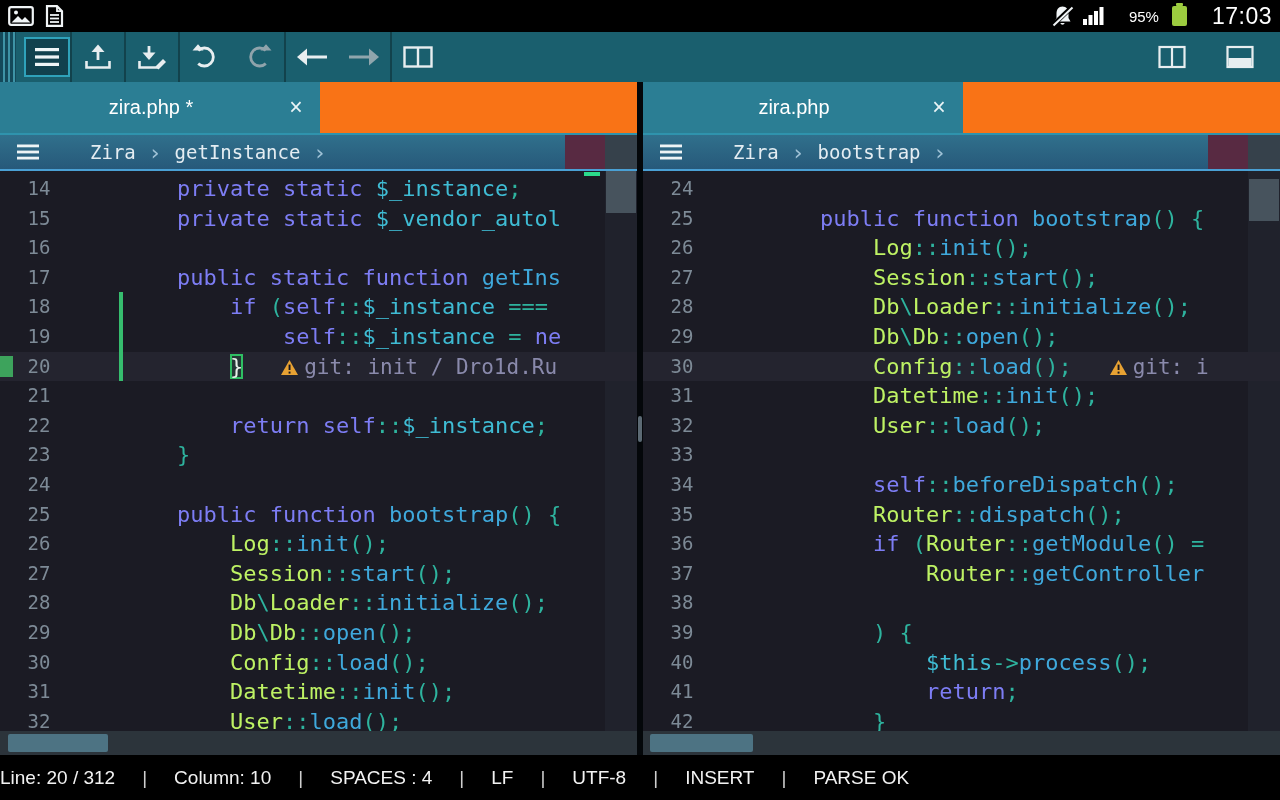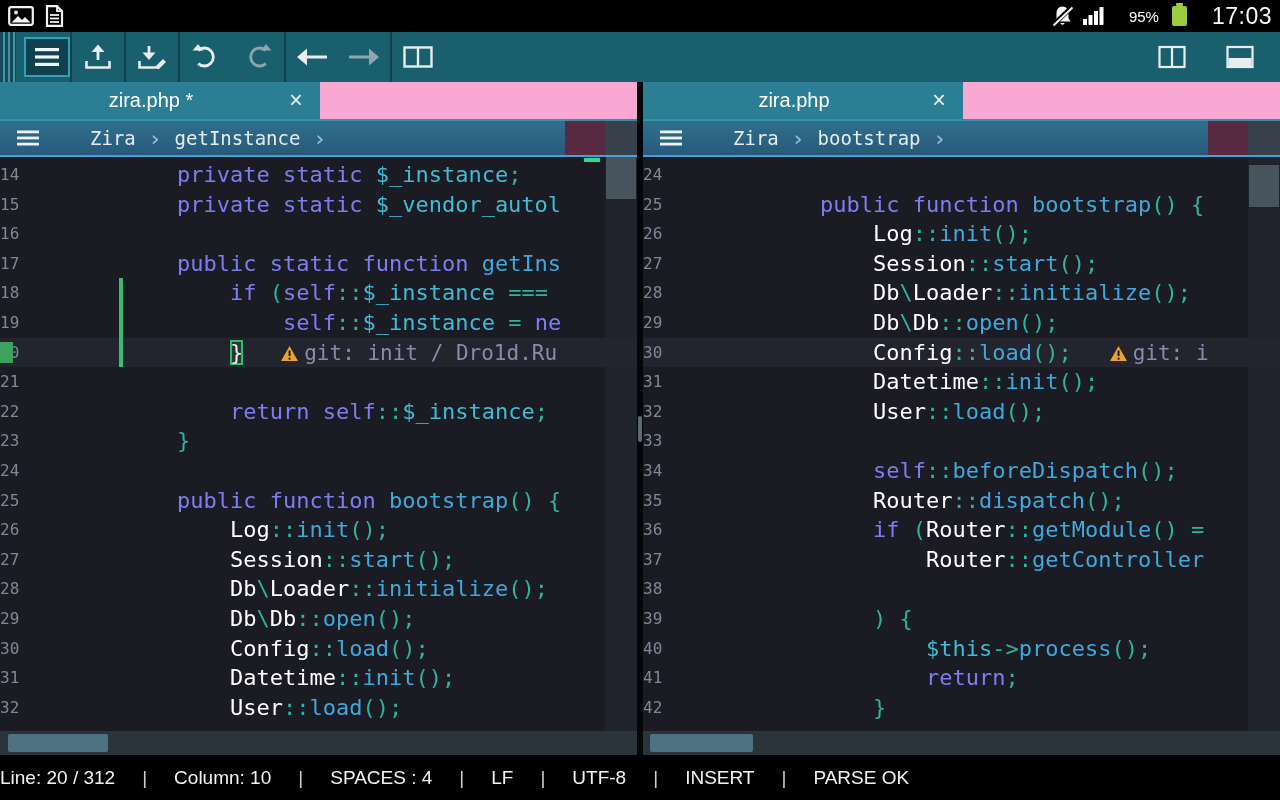--- a/index.html
+++ b/index.html
@@ -22,47 +22,47 @@
   .menu-box{width:46px;height:40px;border:2px solid #2fa2ba;background:#11414e;display:flex;align-items:center;justify-content:center;margin-left:8px}
   .tsep{width:2px;height:50px;background:rgba(0,0,0,.3);flex:none}
   .tb-right{margin-left:auto;display:flex;gap:16px;padding-right:14px}
 
   
   .workspace{display:flex;height:673px}
   .pane{width:637px;display:flex;flex-direction:column;background:#1b1b24}
   .divider{width:6px;background:#04070a;position:relative}
   .divhandle{position:absolute;left:1px;top:334px;width:4px;height:26px;background:#5c6a74;border-radius:2px}
 
-  .tabrow{height:37px;background:#f9a8d4;display:flex}
+  .tabrow{height:51px;background:#f97316;display:flex}
   .tab{width:320px;background:#2b7e94;display:flex;align-items:center}
   .tab-title{flex:1;text-align:center;color:#fff;font-size:20px;padding-left:30px;white-space:nowrap}
   .tab-close{width:48px;color:#eaf4f6;font-size:23px;text-align:center;cursor:pointer}
 
   .crumbbar{height:38px;background:linear-gradient(180deg,#30708c,#27597a);border-top:2px solid #2f93ad;border-bottom:2px solid #4aa0d4;display:flex;align-items:center;padding-left:16px;font-family:"DejaVu Sans Mono",monospace}
   .cr-menu{margin-right:50px;display:flex}
   .cr-item{color:#e4edf2;font-size:19px;white-space:nowrap}
   .cr-chev{color:#9fc2d6;font-size:22px;margin:0 15px;font-family:"DejaVu Sans",sans-serif}
   .maroon{margin-left:auto;width:40px;height:34px;background:#582a42;flex:none}
   .scrolltopcap{width:32px;height:34px;background:#36414b;flex:none}
 
   .code{flex:1;position:relative;overflow:hidden;padding-top:3px;font-family:"DejaVu Sans Mono",monospace;font-size:22px;background:#1b1b24}
   .vtrack{position:absolute;top:0;right:0;bottom:0;width:32px;background:rgba(108,124,138,.08)}
   .vthumb{position:absolute;left:1px;width:30px;height:42px;background:#47535d}
   .gdash{display:none;position:absolute;top:1px;right:37px;width:16px;height:4px;background:#2bdb8b}
 
   .crow{display:flex;height:29.6px;line-height:29.6px;position:relative}
   .crow.current{background:#24242f}
-  .gut{width:124px;flex:none;text-align:left;padding-right:46px;color:#7d8a96;font-size:16px;position:relative}
+  .gut{width:124px;flex:none;text-align:center;padding-right:46px;color:#7d8a96;font-size:19px;position:relative}
   .gmark{display:block;position:absolute;left:0;top:4px;width:13px;height:21px;background:#3da35c}
   .gutbar::after{content:"";position:absolute;right:1px;top:0;width:4px;height:100%;background:#36bd6e}
   .ctext{flex:1;min-width:0}
   .cliprow{display:block;width:calc(100% - 70px);overflow:hidden;white-space:pre;height:100%}
 
   .kw{color:#7d7df4;font-weight:normal}
-  .cls{color:#ffffff}
+  .cls{color:#bef264}
   .fn{color:#3fa9dc}
   .vr{color:#3fbcd4}
   .pn{color:#2eb39e}
   .pl{color:#c2cad2}
   .cur{color:#e9f2ea;box-shadow:inset 0 0 0 2px #2fbf63;background:rgba(47,191,99,.12)}
   .ann{color:#8a8aac;font-size:21px;margin-left:38px}
   .ann svg{vertical-align:-1px;margin-right:6px}
 
   .hscroll{height:24px;background:#2c343b;position:relative}
   .hthumb{position:absolute;top:3px;height:18px;background:#4d7383;border-radius:2px}

